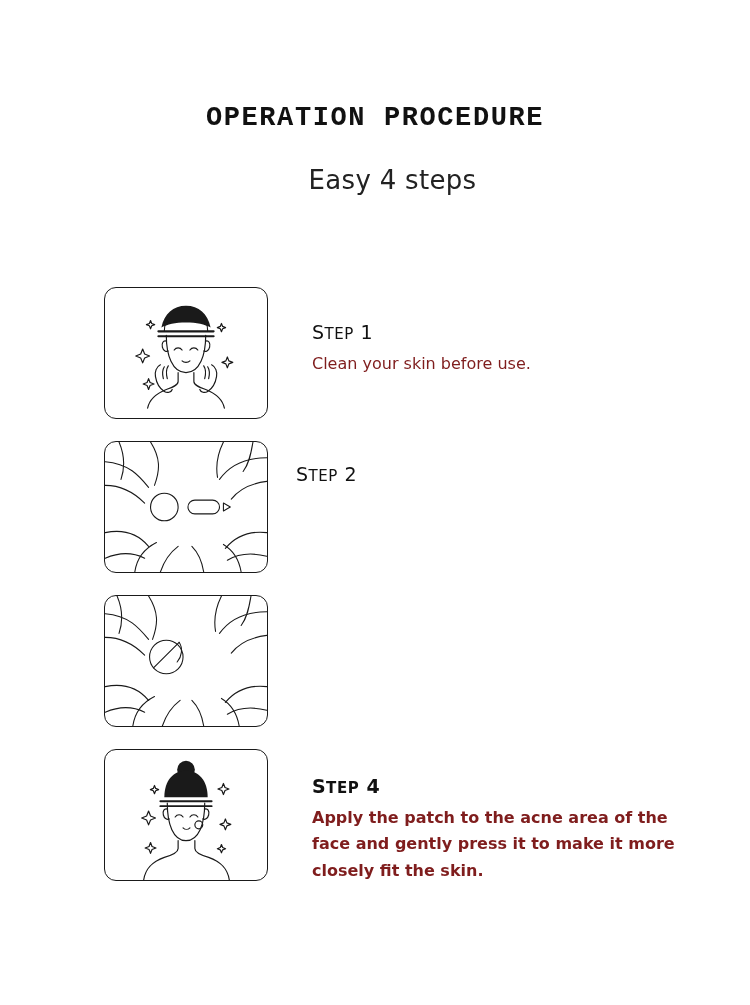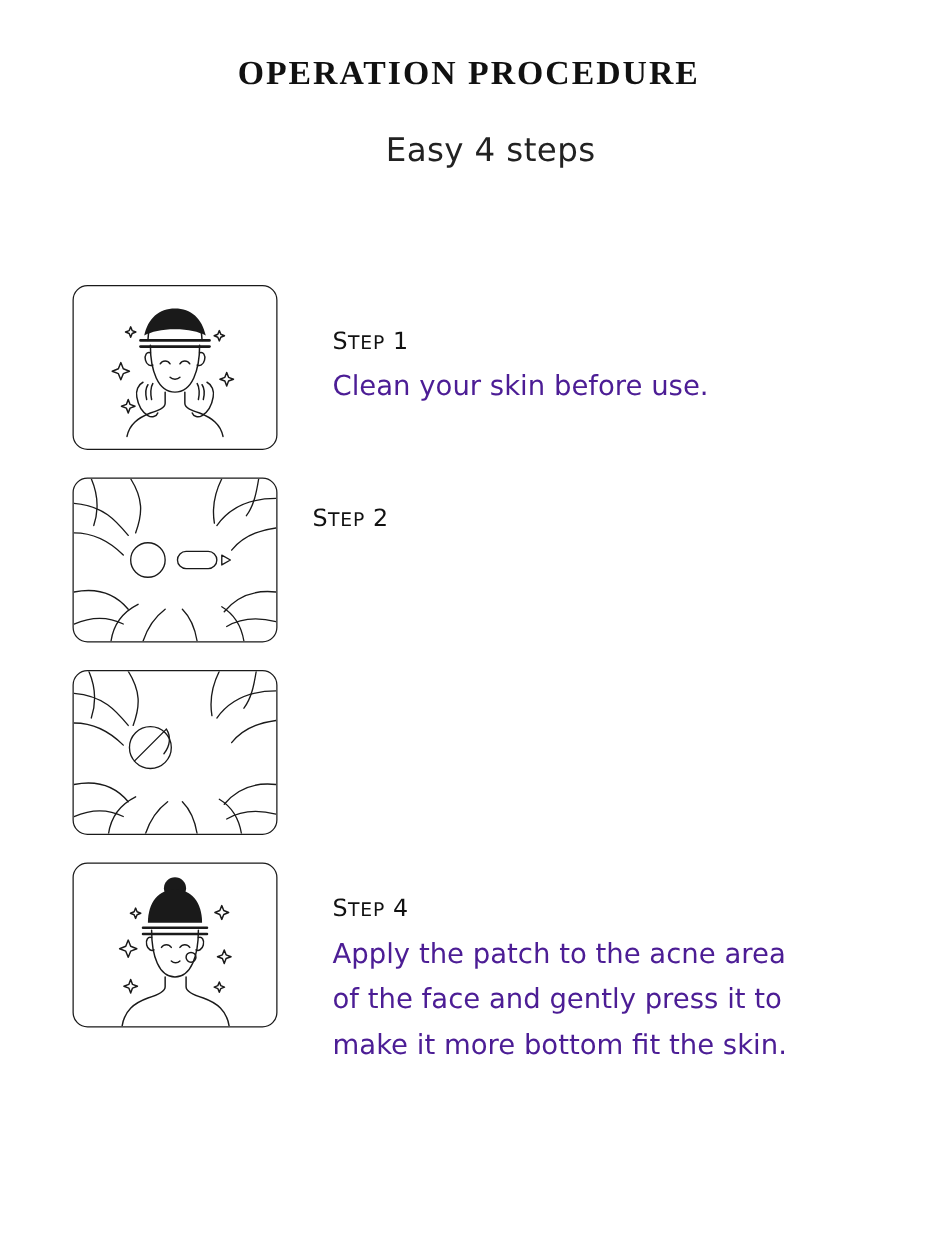--- a/index.html
+++ b/index.html
@@ -19,36 +19,36 @@
     width: 750px;
     height: 1005px;
     position: relative;
     box-sizing: border-box;
   }
   .title {
     text-align: center;
     font-size: 27px;
     font-weight: bold;
     letter-spacing: 1.6px;
-    margin-top: 43px;
+    margin-top: 103px;
     color: #111;
-    font-family: Liberation Serif, serif;
+    font-family: Liberation Mono, monospace;
   }
   .subtitle {
     text-align: center;
     font-size: 26px;
     font-weight: normal;
     margin-top: 32px;
     color: #222;
     letter-spacing: 0.3px;
     margin-left: 35px;
   }
   .steps {
     margin-top: 92px;
-    padding-left: 58px;
+    padding-left: 104px;
     padding-right: 30px;
   }
   .step-row {
     display: flex;
     align-items: flex-start;
     margin-bottom: 22px;
   }
   .thumb {
     width: 164px;
     height: 132px;
@@ -76,27 +76,27 @@
     color: #111;
   }
   .step-label .sc {
     font-size: 15px;
     letter-spacing: 0.6px;
   }
   .step-label .num {
     font-size: 19px;
   }
   .step-desc {
-    font-size: 22px;
+    font-size: 16px;
     line-height: 1.65;
-    color: #4c1d95;
+    color: #7f1d1d;
   }
   .row2 .step-text { padding-top: 22px; margin-left: 28px; }
   .row3 .step-text { padding-top: 28px; }
-  .row4 .step-text { padding-top: 26px; }
+  .row4 .step-text { padding-top: 26px; font-weight: bold; }
 </style>
 </head>
 <body>
 
 <div class="page">
 
   <div class="title">OPERATION PROCEDURE</div>
   <div class="subtitle">Easy 4 steps</div>
 
   <div class="steps">
@@ -234,18 +234,18 @@
           <path d="M118 96l1.2 3 3 1.2-3 1.2-1.2 3-1.2-3-3-1.2 3-1.2z"></path>
           <path d="M120 34l1.6 4 4 1.6-4 1.6-1.6 4-1.6-4-4-1.6 4-1.6z"></path>
           <path d="M50 36l1.2 3 3 1.2-3 1.2-1.2 3-1.2-3-3-1.2 3-1.2z"></path>
         </svg>
       </div>
       <div class="step-text">
         <div class="step-label">
           <span class="num">S</span><span class="sc">TEP</span>
           <span class="num">4</span>
         </div>
-        <div class="step-desc">Apply the patch to the acne area of the face and gently press it to make it more bottom fit the skin.</div>
+        <div class="step-desc">Apply the patch to the acne area of the face and gently press it to make it more closely fit the skin.</div>
       </div>
     </div>
 
   </div>
 </div>
 
 </body></html>

